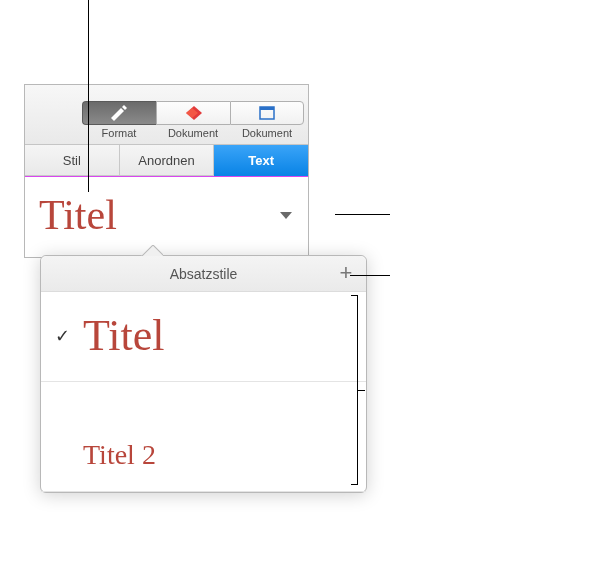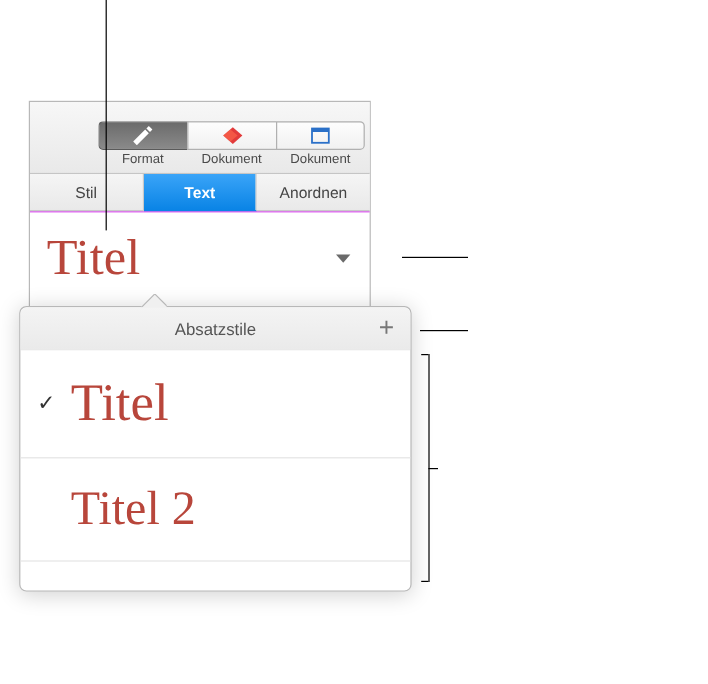--- a/index.html
+++ b/index.html
@@ -103,21 +103,21 @@
       width: 0; height: 0;
       border-left: 6px solid transparent;
       border-right: 6px solid transparent;
       border-top: 7px solid #6a6a6a;
       margin-right: 2px;
     }
     
     
     .popover {
       position: absolute;
-      left: 16px;
+      left: 40px;
       top: 255px;
       width: 327px;
       border: 1px solid #b8b8b8;
       border-radius: 6px;
       background: #fff;
       box-shadow: 0 2px 18px rgba(0,0,0,0.18);
     }
     .popover-caret {
       position: absolute;
       top: -11px;
@@ -175,21 +175,21 @@
     .checkmark {
       width: 16px;
       font-size: 18px;
       color: #333;
     }
     .style-preview {
       font-family: Georgia, "Times New Roman", serif;
       color: #b8463b;
     }
     .style-title1 { font-size: 44px; }
-    .style-title2 { font-size: 40px; }
+    .style-title2 { font-size: 28px; margin-top: 39px; }
     
     
     .leader {
       position: absolute;
       background: #000;
     }
     .leader-h { height: 1px; }
     .leader-v { width: 1px; }
     .bracket {
       position: absolute;
@@ -245,25 +245,25 @@
         <span class="tool-label">Dokument</span>
       </div>
 
     </div>
   </div>
 
   <div class="tabs">
     <div class="tab">
       <span>Stil</span>
     </div>
+    <div class="tab">
+      <span>Anordnen</span>
+    </div>
     <div class="tab selected">
       <span>Text</span>
-    </div>
-    <div class="tab">
-      <span>Anordnen</span>
     </div>
   </div>
 
   <div class="current-style">
     <span class="current-style-text">Titel</span>
     <span class="chevron-down"></span>
   </div>
 
 </div>
 

